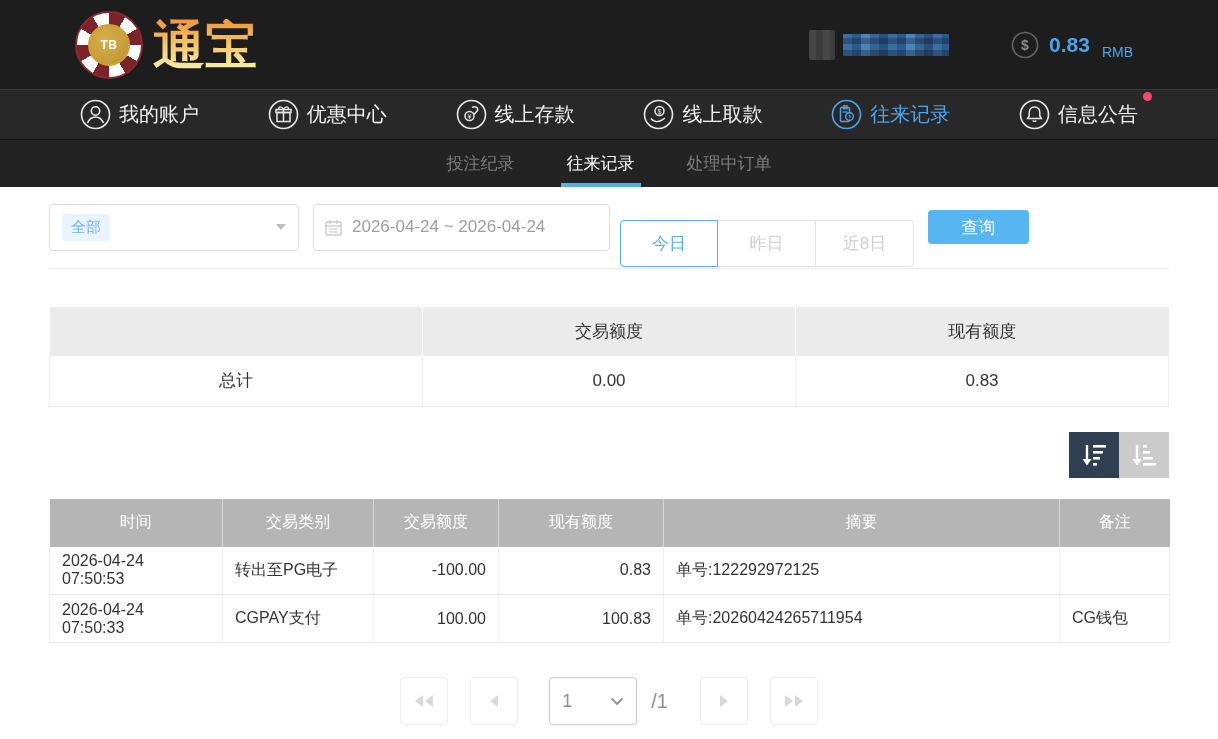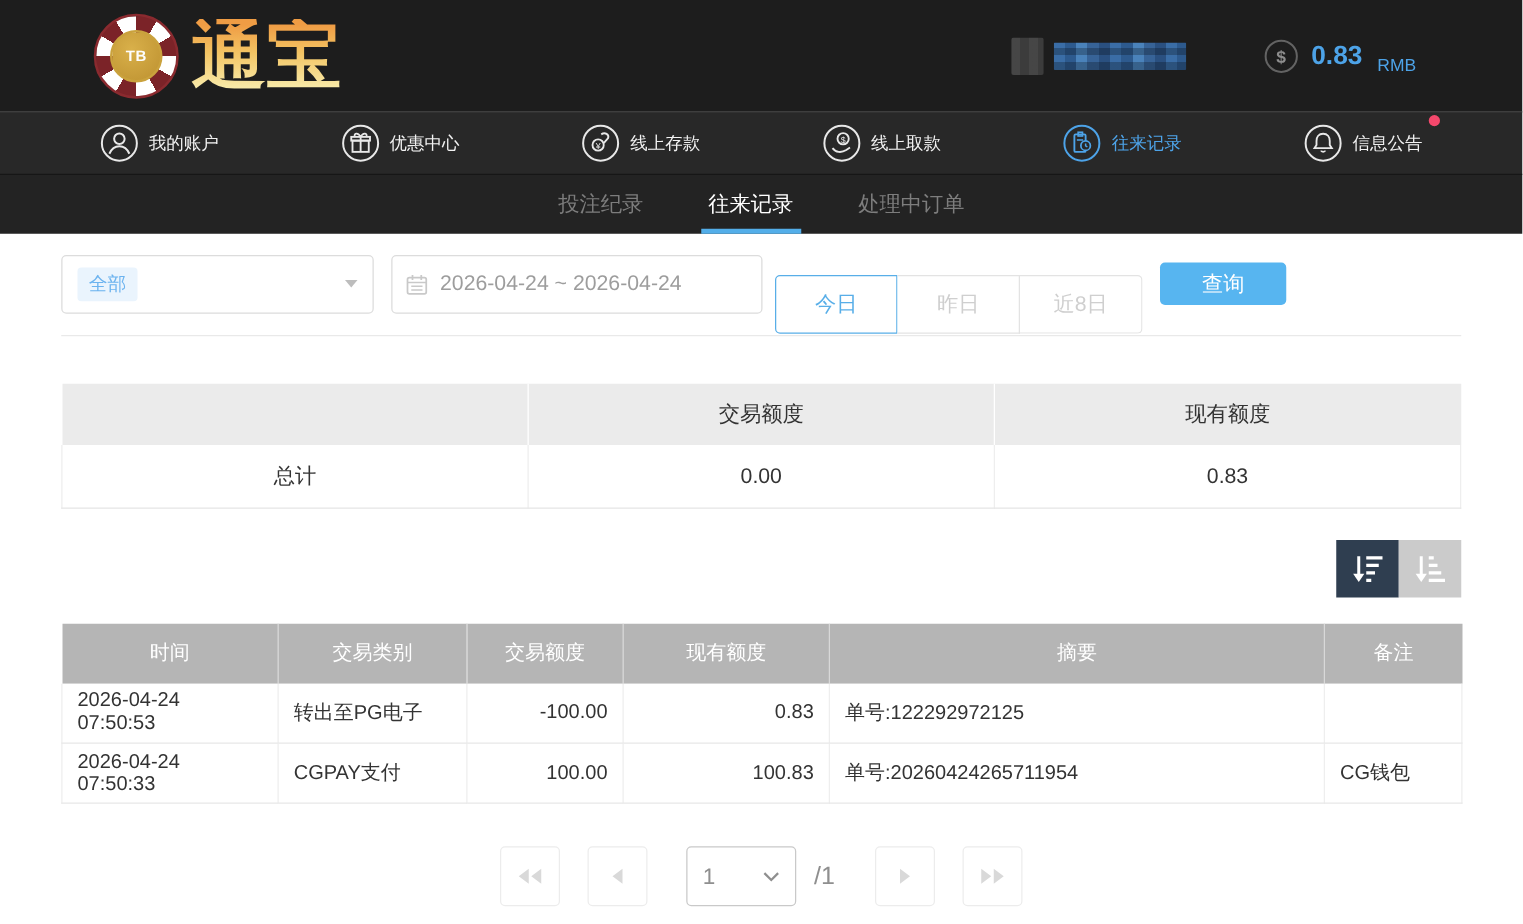--- a/index.html
+++ b/index.html
@@ -7,21 +7,21 @@
 
   
   .top-header { height:89px; background:#1d1d1d; display:flex; align-items:center; padding:0 85px 0 75px; }
   .logo-wrap { display:flex; align-items:center; gap:10px; }
   .chip { width:68px; height:68px; border-radius:50%; position:relative;
     background:conic-gradient(#7b2328 0 30deg,#fff 30deg 60deg,#7b2328 60deg 90deg,#fff 90deg 120deg,#7b2328 120deg 150deg,#fff 150deg 180deg,#7b2328 180deg 210deg,#fff 210deg 240deg,#7b2328 240deg 270deg,#fff 270deg 300deg,#7b2328 300deg 330deg,#fff 330deg 360deg);
     border:2px solid #8a2a2f; }
   .chip-center { position:absolute; left:50%; top:50%; transform:translate(-50%,-50%); width:42px; height:42px; border-radius:50%;
     background:radial-gradient(circle at 40% 35%, #d9b04a, #bd9130); border:2px solid #caa23d; display:flex; align-items:center; justify-content:center; }
   .chip-center span { color:#fdfdfd; font-weight:bold; font-size:12px; letter-spacing:0.5px; }
-  .logo-text { font-size:60px; font-weight:bold; line-height:1; font-family:"DejaVu Serif","Liberation Serif",serif;
+  .logo-text { font-size:52px; font-weight:bold; line-height:1; font-family:"DejaVu Serif","Liberation Serif",serif;
     background:linear-gradient(180deg,#ef9c44 8%, #f3c463 45%, #f8ecad 95%);
     -webkit-background-clip:text; background-clip:text; color:transparent; }
 
   .header-right { margin-left:auto; display:flex; align-items:center; gap:62px; }
   .user-blur-wrap { display:flex; align-items:center; gap:8px; }
   .avatar-blur { width:26px; height:30px; background:#3c3c3c; border-radius:2px;
     background-image:repeating-linear-gradient(90deg, rgba(255,255,255,0.05) 0 7px, transparent 7px 14px); }
   .name-blur { width:106px; height:22px; border-radius:1px;
     background-image:
       repeating-linear-gradient(0deg, rgba(0,0,0,0.25) 0 6px, transparent 6px 12px),
@@ -29,21 +29,21 @@
   .balance-wrap { display:flex; align-items:center; gap:10px; }
   .coin-icon { width:28px; height:28px; }
   .balance-num { color:#4da3e8; font-size:21px; font-weight:bold; }
   .balance-cur { color:#4da3e8; font-size:14px; margin-left:2px;margin-top:15px; }
 
   
   .main-nav { height:51px; background:#282828; border-top:1px solid #3a3a3a; border-bottom:1px solid #161616;
     display:flex; align-items:center; justify-content:space-between; padding:0 80px; }
   .nav-item { display:flex; align-items:center; gap:8px; cursor:pointer; position:relative; }
   .nav-ic { width:31px; height:31px; display:flex; }
-  .nav-label { color:#f2f2f2; font-size:14px; }
+  .nav-label { color:#f2f2f2; font-size:20px; }
   .nav-item.active .nav-label { color:#4da3e8; }
   .nav-dot { position:absolute; right:-14px; top:-7px; width:9px; height:9px; border-radius:50%; background:#f4486c; }
 
   
   .sub-tabs { height:47px; background:#232323; display:flex; align-items:stretch; justify-content:center; gap:24px; }
   .sub-tab { display:flex; align-items:center; padding:0 14px; font-size:17px; color:#7d7d7d; cursor:pointer; position:relative; }
   .sub-tab.active { color:#fff; }
   .sub-tab.active::after { content:""; position:absolute; left:8px; right:8px; bottom:0; height:4px; background:#53aee9; }
 
   

